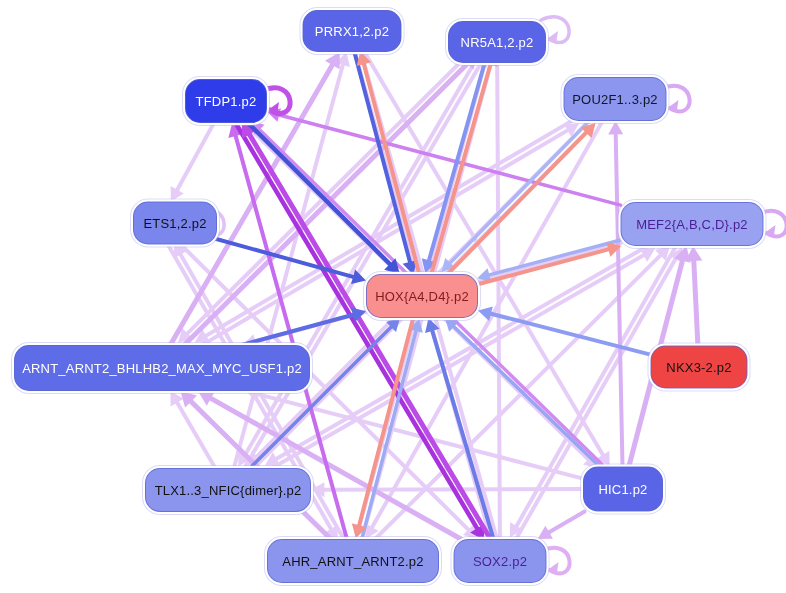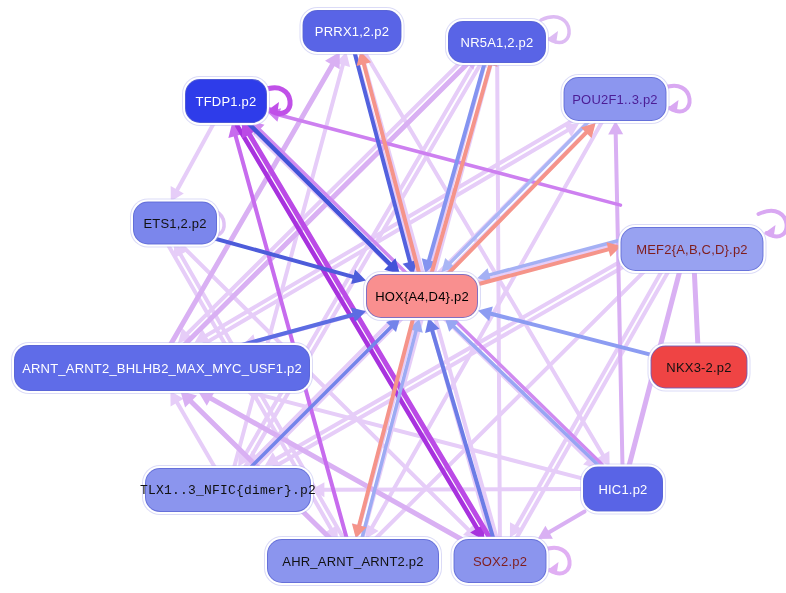--- a/index.html
+++ b/index.html
@@ -157,44 +157,44 @@
   <div id="node-layer">
       <div class="node" style="left: 352px; top: 31px; width: 97px; height: 40px; background: rgb(89, 100, 230); color: rgb(255, 255, 255);">
         <span>PRRX1,2.p2</span>
       </div>
       <div class="node" style="left: 497px; top: 30px; width: 96px; height: 40px; background: rgb(89, 100, 230); color: rgb(255, 255, 255); margin-top: 12px;">
         <span>NR5A1,2.p2</span>
       </div>
       <div class="node" style="left: 226px; top: 101px; width: 80px; height: 42px; background: rgb(46, 60, 234); color: rgb(255, 255, 255);">
         <span>TFDP1.p2</span>
       </div>
-      <div class="node" style="left: 615px; top: 99px; width: 101px; height: 42px; background: rgb(140, 150, 239); color: #4c1d95;">
+      <div class="node" style="left: 615px; top: 99px; width: 101px; height: 42px; background: rgb(140, 150, 239); color: #0f172a;">
         <span>POU2F1..3.p2</span>
       </div>
-      <div class="node" style="left: 692px; top: 224px; width: 141px; height: 42px; background: rgb(152, 162, 241); color: #7f1d1d; margin-top: 25px;">
+      <div class="node" style="left: 692px; top: 224px; width: 141px; height: 42px; background: rgb(152, 162, 241); color: #4c1d95;">
         <span>MEF2{A,B,C,D}.p2</span>
       </div>
       <div class="node" style="left: 159px; top: 223px; width: 82px; height: 41px; background: rgb(123, 134, 236); color: rgb(17, 17, 17); margin-left: 16px;">
         <span>ETS1,2.p2</span>
       </div>
-      <div class="node" style="left: 422px; top: 296px; width: 110px; height: 42px; background: rgb(249, 143, 143); color: #000000;">
+      <div class="node" style="left: 422px; top: 296px; width: 110px; height: 42px; background: rgb(249, 143, 143); color: #7f1d1d;">
         <span>HOX{A4,D4}.p2</span>
       </div>
       <div class="node" style="left: 699px; top: 367px; width: 95px; height: 41px; background: #ef4444; color: rgb(17, 17, 17);">
         <span>NKX3-2.p2</span>
       </div>
       <div class="node" style="left: 162px; top: 368px; width: 294px; height: 44px; background: rgb(95, 108, 232); color: rgb(255, 255, 255);">
         <span>ARNT_ARNT2_BHLHB2_MAX_MYC_USF1.p2</span>
       </div>
-      <div class="node" style="left: 228px; top: 490px; width: 164px; height: 42px; background: rgb(139, 149, 238); color: rgb(17, 17, 17); font-family: Liberation Mono, monospace;">
+      <div class="node" style="left: 228px; top: 490px; width: 164px; height: 42px; background: rgb(139, 149, 238); color: rgb(17, 17, 17);">
         <span>TLX1..3_NFIC{dimer}.p2</span>
       </div>
       <div class="node" style="left: 623px; top: 489px; width: 78px; height: 43px; background: rgb(89, 100, 230); color: rgb(255, 255, 255);">
         <span>HIC1.p2</span>
       </div>
       <div class="node" style="left: 353px; top: 561px; width: 170px; height: 42px; background: rgb(139, 149, 238); color: rgb(17, 17, 17);">
         <span>AHR_ARNT_ARNT2.p2</span>
       </div>
-      <div class="node" style="left: 500px; top: 561px; width: 91px; height: 42px; background: rgb(139, 149, 238); color: #7f1d1d;">
+      <div class="node" style="left: 500px; top: 561px; width: 91px; height: 42px; background: rgb(139, 149, 238); color: #4c1d95;">
         <span>SOX2.p2</span>
       </div>
     </div>
 </div>
 
 </body></html>

